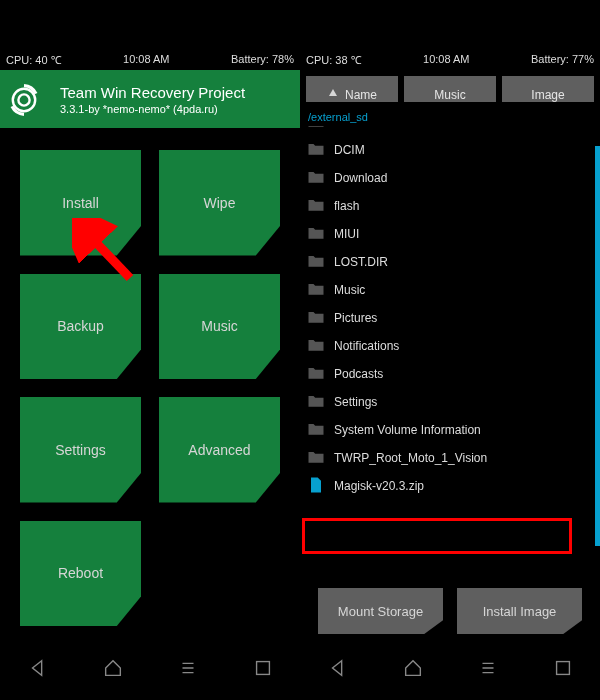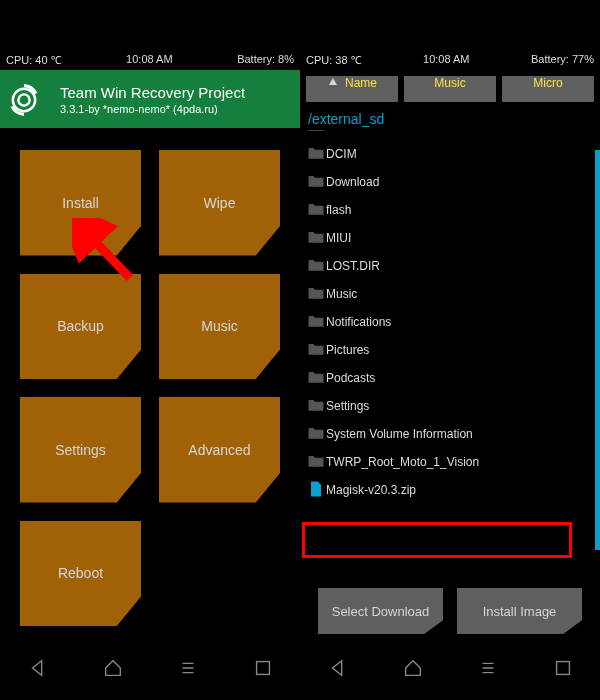--- a/index.html
+++ b/index.html
@@ -53,21 +53,21 @@
   .home-grid {
     flex: 1;
     display: grid;
     grid-template-columns: 1fr 1fr;
     grid-template-rows: repeat(4, 1fr);
     gap: 18px;
     padding: 22px 20px 22px 20px;
     position: relative;
   }
   .tile {
-    background: #a16207;
+    background: #15803d;
     color: #d6d6d6;
     display: flex;
     align-items: center;
     justify-content: center;
     font-size: 14px;
     position: relative;
     
     clip-path: polygon(0 0, 100% 0, 100% 72%, 80% 100%, 0 100%);
   }
   .arrow {
@@ -80,40 +80,41 @@
     display: flex;
     gap: 6px;
     padding: 6px 6px;
     background: #000;
   }
   .sort-btn {
     flex: 1;
     height: 26px;
     background: #5f5f5f;
     display: flex;
-    align-items: flex-start;
+    align-items: flex-end;
     justify-content: center;
     font-size: 12px;
-    color: #fde047;
+    color: #e5e5e5;
     gap: 6px;
   }
   .path {
     padding: 3px 8px;
-    font-size: 14px;
+    font-size: 11px;
     color: #07a0cf;
   }
   .file-list {
     flex: 1;
     overflow: hidden;
     position: relative;
     padding: 0 4px 0 6px;
   }
   .file-row {
     display: flex;
     align-items: center;
+    gap: 8px;
     height: 28px;
     font-size: 12px;
     color: #ddd;
   }
   .folder-icon { width: 20px; flex-shrink:0; }
   .file-icon   { width: 20px; flex-shrink:0; }
   .highlight-box {
     position: absolute;
     border: 3px solid #f00;
     pointer-events: none;
@@ -151,21 +152,21 @@
   }
   .nav-icon { width: 22px; height: 22px; }
 </style>
 </head>
 <body>
 
 <div class="device">
   <div class="statusbar">
     <span>CPU: 40 ℃</span>
     <span>10:08 AM</span>
-    <span>Battery: 8%</span>
+    <span>Battery: 78%</span>
   </div>
 
   <div class="header">
     <span class="logo">
       <svg viewBox="0 0 40 40">
           <circle cx="20" cy="20" r="14" fill="none" stroke="#fff" stroke-width="3"></circle>
           <circle cx="20" cy="20" r="7" fill="none" stroke="#fff" stroke-width="3"></circle>
           <path d="M20 2 A18 18 0 0 1 35 12" fill="none" stroke="#fff" stroke-width="4"></path>
           <path d="M20 38 A18 18 0 0 1 5 28" fill="none" stroke="#fff" stroke-width="4"></path>
         </svg>
@@ -220,21 +221,21 @@
 
 
   <div class="sort-row">
     <div class="sort-btn">
       <span><svg width="12" height="12" viewBox="0 0 12 12">
             <path d="M6 2 L10 9 L2 9 Z" fill="#d6d6d6"></path>
           </svg></span>
       <span>Name</span>
     </div>
     <div class="sort-btn">Music</div>
-    <div class="sort-btn">Micro</div>
+    <div class="sort-btn">Image</div>
   </div>
 
   <div class="path">/external_sd</div>
 
   <div class="file-list" id="file-list">
     <div class="scrollbar" style="top:20px; height:400px;"></div>
     <div class="highlight-box" style="left:2px; top:392px; width:270px; height:36px;"></div>
   <div class="file-row" style="margin-top: -18px;">
         <span class="folder-icon"><svg viewBox="0 0 24 24">
             <path d="M3 6h6l2 2h10v11H3z" fill="#555"></path>
@@ -274,27 +275,27 @@
       <div class="file-row">
         <span class="folder-icon"><svg viewBox="0 0 24 24">
             <path d="M3 6h6l2 2h10v11H3z" fill="#555"></path>
           </svg></span>
         <span>Music</span>
       </div>
       <div class="file-row">
         <span class="folder-icon"><svg viewBox="0 0 24 24">
             <path d="M3 6h6l2 2h10v11H3z" fill="#555"></path>
           </svg></span>
+        <span>Pictures</span>
+      </div>
+      <div class="file-row">
+        <span class="folder-icon"><svg viewBox="0 0 24 24">
+            <path d="M3 6h6l2 2h10v11H3z" fill="#555"></path>
+          </svg></span>
         <span>Notifications</span>
-      </div>
-      <div class="file-row">
-        <span class="folder-icon"><svg viewBox="0 0 24 24">
-            <path d="M3 6h6l2 2h10v11H3z" fill="#555"></path>
-          </svg></span>
-        <span>Pictures</span>
       </div>
       <div class="file-row">
         <span class="folder-icon"><svg viewBox="0 0 24 24">
             <path d="M3 6h6l2 2h10v11H3z" fill="#555"></path>
           </svg></span>
         <span>Podcasts</span>
       </div>
       <div class="file-row">
         <span class="folder-icon"><svg viewBox="0 0 24 24">
             <path d="M3 6h6l2 2h10v11H3z" fill="#555"></path>
@@ -315,21 +316,21 @@
       </div>
       <div class="file-row">
         <span class="file-icon"><svg viewBox="0 0 24 24">
             <path d="M6 3h8l4 4v14H6z" fill="#07a0cf"></path>
           </svg></span>
         <span>Magisk-v20.3.zip</span>
       </div>
     </div>
 
   <div class="bottom-buttons">
-    <div class="btn">Select Download</div>
+    <div class="btn">Mount Storage</div>
     <div class="btn">Install Image</div>
   </div>
 
   <div class="navbar">
     <span class="nav-icon"><svg viewBox="0 0 24 24">
           <path d="M16 4 L6 12 L16 20 Z" fill="none" stroke="#888" stroke-width="1.5"></path>
         </svg></span>
     <span class="nav-icon"><svg viewBox="0 0 24 24">
           <path d="M4 12 L12 4 L20 12 L20 20 L4 20 Z" fill="none" stroke="#888" stroke-width="1.5"></path>
         </svg></span>

